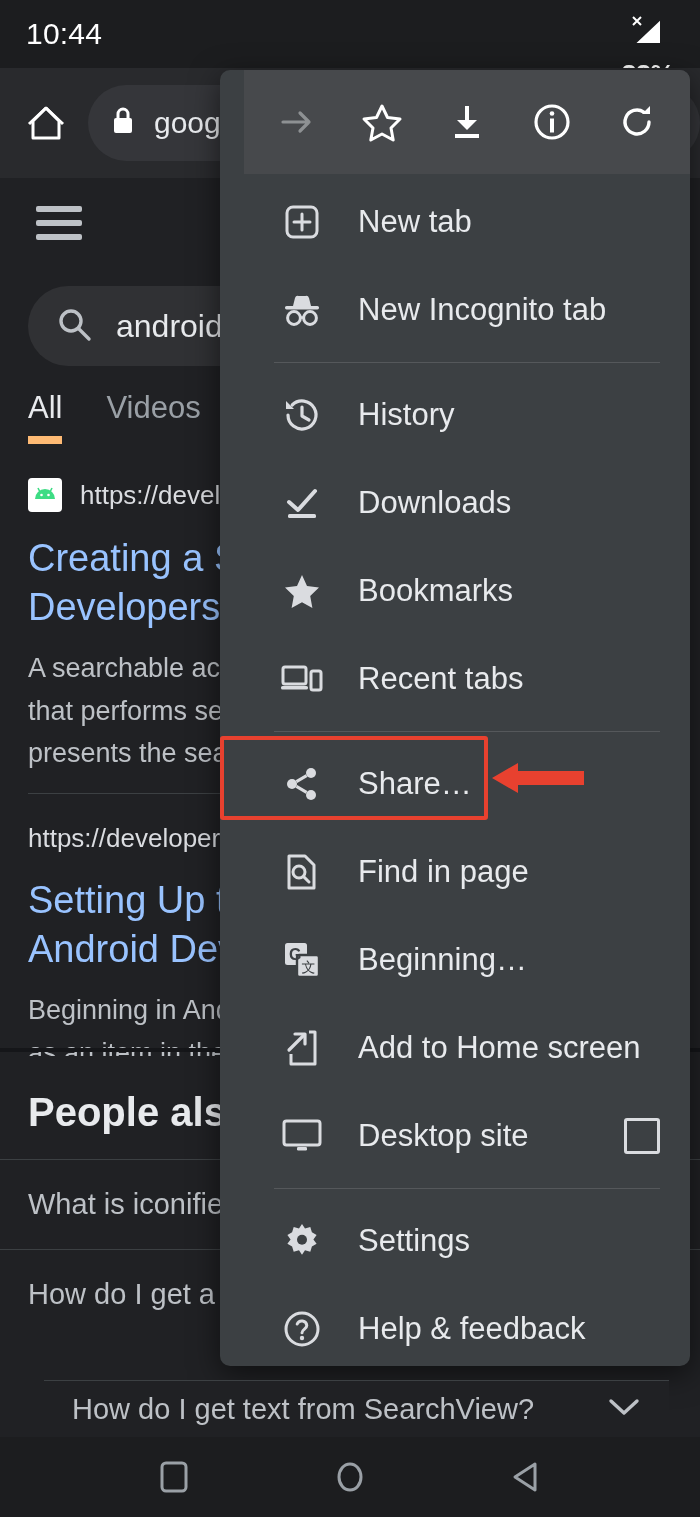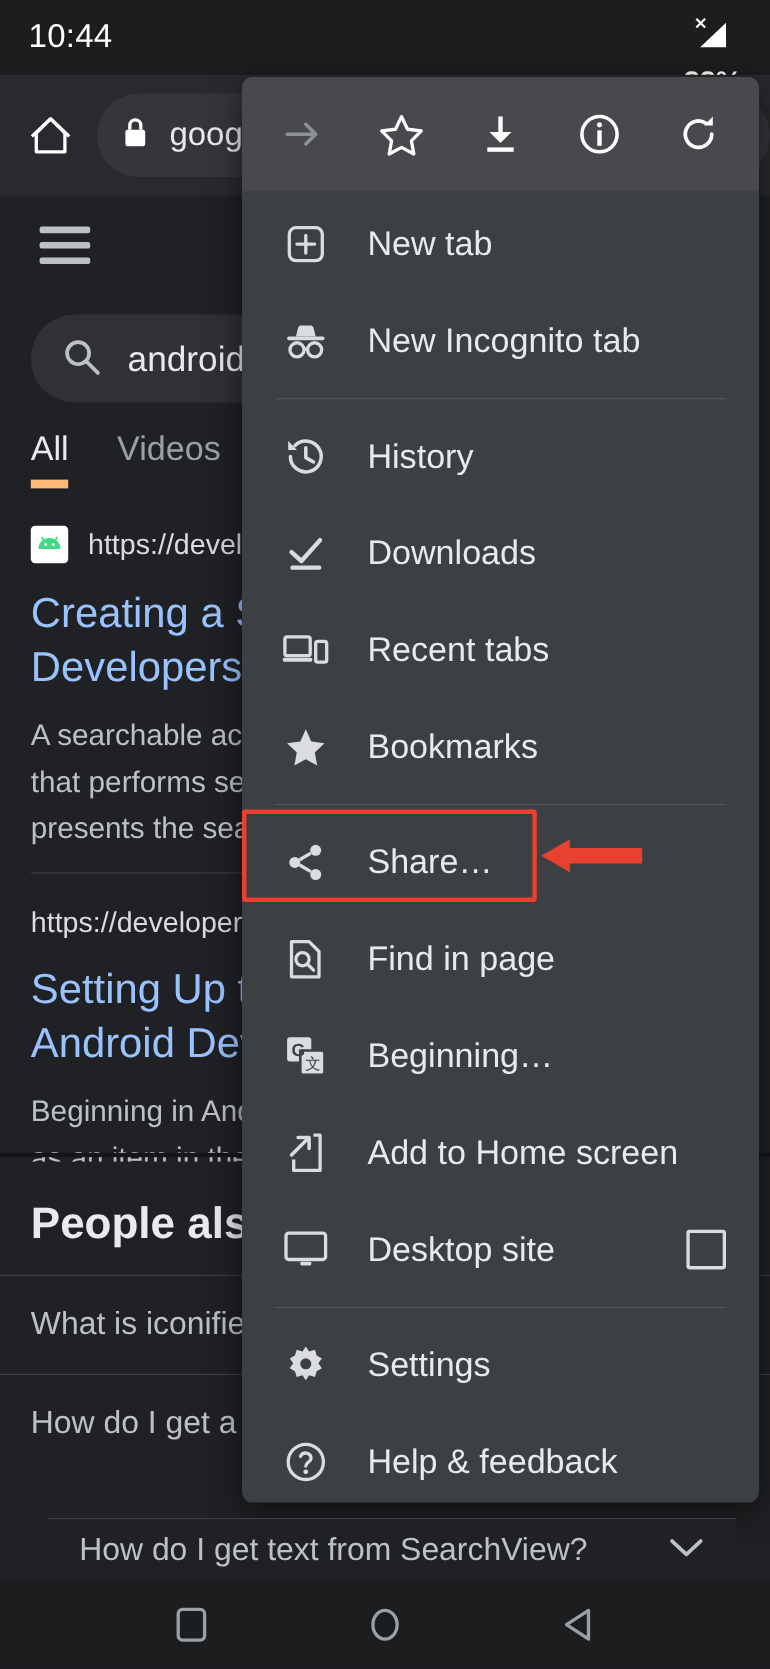--- a/index.html
+++ b/index.html
@@ -70,20 +70,21 @@
   #paa-title { color:#e8eaed; font-size:40px; font-weight:700; padding:34px 28px 24px 28px; white-space:nowrap; }
   .paa-item { border-top:1px solid #3c4043; padding:28px 28px; color:#bdc1c6; font-size:29px;
      display:flex; align-items:center; justify-content:space-between; white-space:nowrap; }
 
   
   #menu {
     position:absolute; left:220px; top:70px; width:470px; height:1296px;
     background:#3c4043; border-radius:10px;
     box-shadow:0 8px 30px rgba(0,0,0,.55);
     overflow:hidden;
+    padding-left:24px;
   }
   #menu-top {
     height:104px; background:#47494c; display:flex; align-items:center;
     justify-content:space-around; padding:0 10px;
   }
   #menu-top .mt-icon { width:56px; height:56px; display:flex; align-items:center; justify-content:center; }
   .menu-list { padding-top:4px; }
   .menu-item {
     height:88px; display:flex; align-items:center; gap:0; padding:0 30px;
     position:relative;
@@ -315,36 +316,36 @@
           <svg width="40" height="40" viewBox="0 0 40 40">
               <path d="M7 19 L16 27 L33 8" stroke="#dadce0" stroke-width="4" fill="none" stroke-linecap="round" stroke-linejoin="round"></path>
               <rect x="6" y="31" width="28" height="4" rx="1.5" fill="#dadce0"></rect>
             </svg>
         </span>
         <span class="mi-label">Downloads</span>
       </div>
 
       <div class="menu-item">
         <span class="mi-icon">
+          <svg width="40" height="40" viewBox="0 0 40 40">
+              <path d="M20 4 L25 15 L37 16.6 L28.2 25 L30.4 37 L20 31.2 L9.6 37 L11.8 25 L3 16.6 L15 15 Z" fill="#dadce0"></path>
+            </svg>
+        </span>
+        <span class="mi-label">Bookmarks</span>
+      </div>
+
+      <div class="menu-item">
+        <span class="mi-icon">
           <svg width="44" height="34" viewBox="0 0 44 34">
               <rect x="3" y="5" width="23" height="17" rx="2" fill="none" stroke="#dadce0" stroke-width="3"></rect>
               <rect x="1" y="24" width="27" height="3.6" rx="1.6" fill="#dadce0"></rect>
               <rect x="31" y="9" width="10" height="19" rx="2" fill="none" stroke="#dadce0" stroke-width="3"></rect>
             </svg>
         </span>
         <span class="mi-label">Recent tabs</span>
-      </div>
-
-      <div class="menu-item">
-        <span class="mi-icon">
-          <svg width="40" height="40" viewBox="0 0 40 40">
-              <path d="M20 4 L25 15 L37 16.6 L28.2 25 L30.4 37 L20 31.2 L9.6 37 L11.8 25 L3 16.6 L15 15 Z" fill="#dadce0"></path>
-            </svg>
-        </span>
-        <span class="mi-label">Bookmarks</span>
       </div>
 
       <div class="menu-div"></div>
 
       <div class="menu-item">
         <span class="mi-icon">
           <svg width="40" height="40" viewBox="0 0 40 40">
               <circle cx="29" cy="9" r="5" fill="#dadce0"></circle>
               <circle cx="29" cy="31" r="5" fill="#dadce0"></circle>
               <circle cx="10" cy="20" r="5" fill="#dadce0"></circle>

